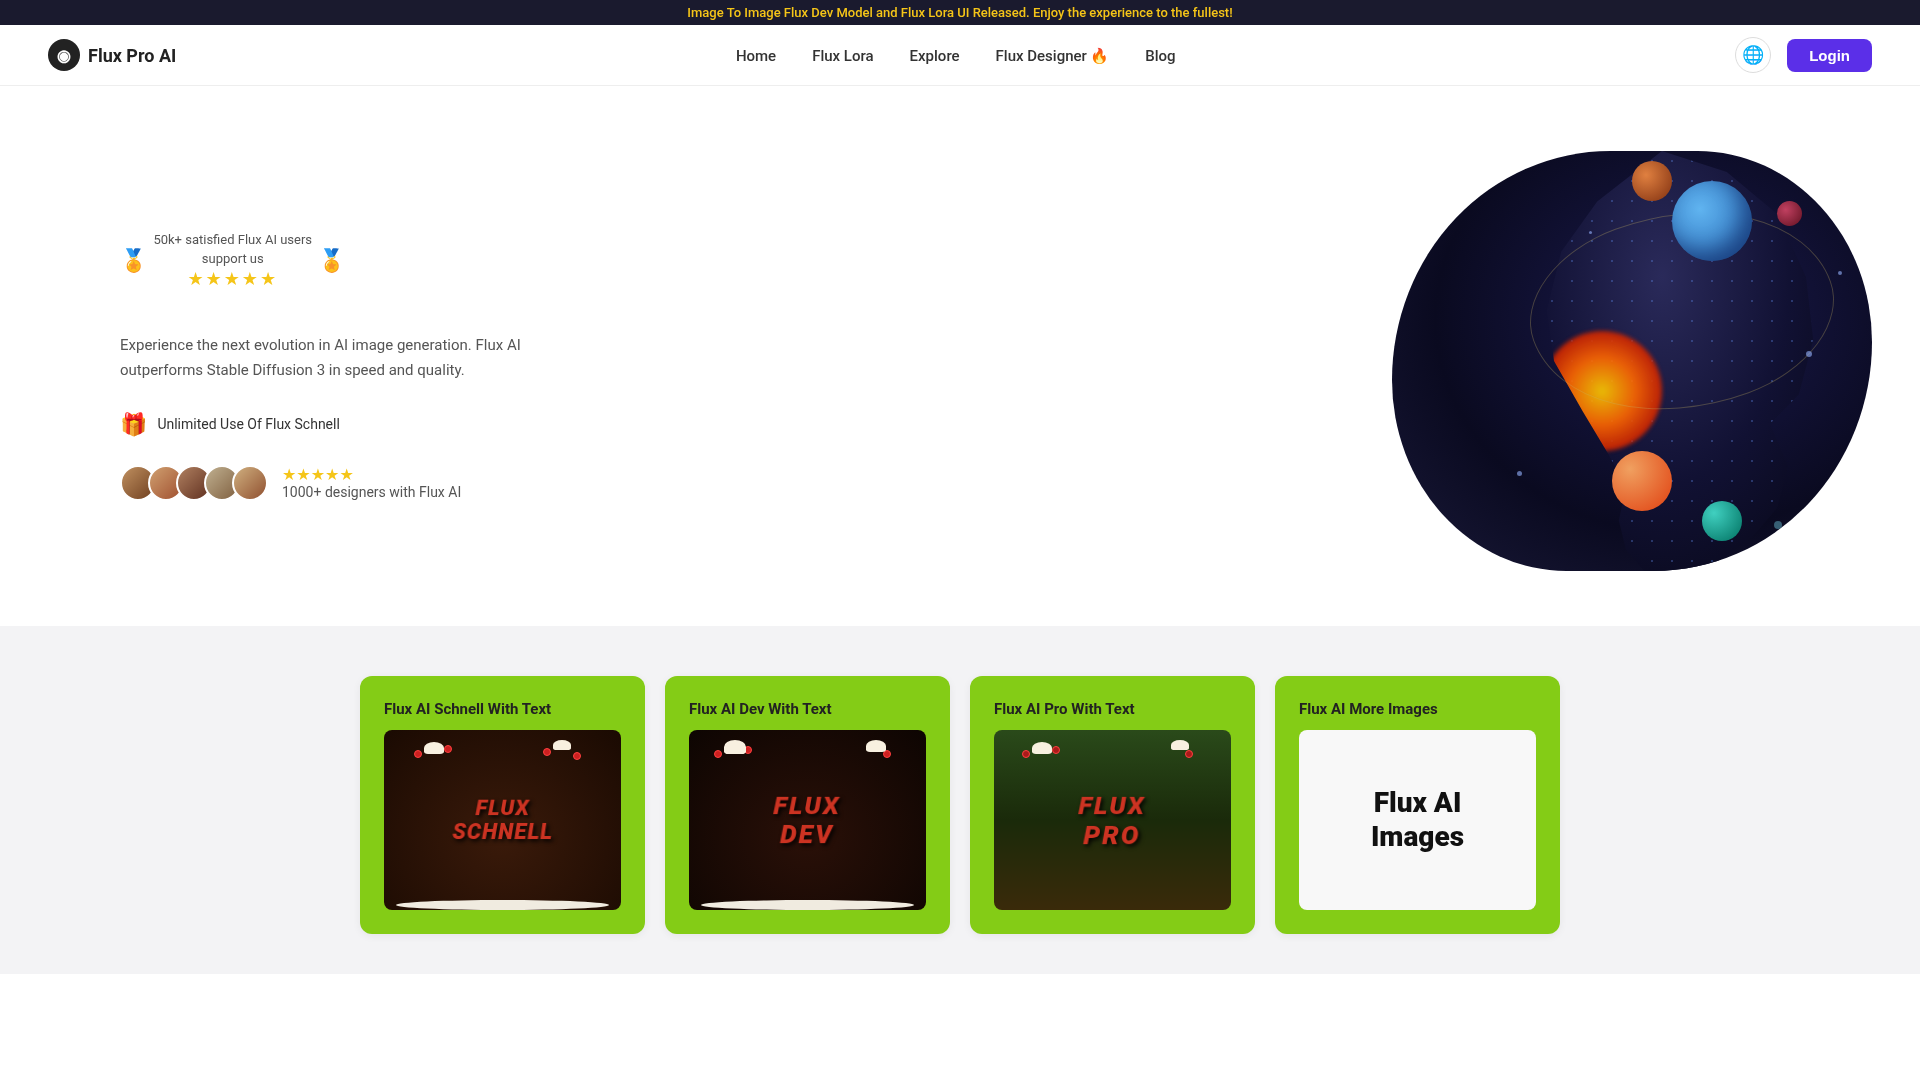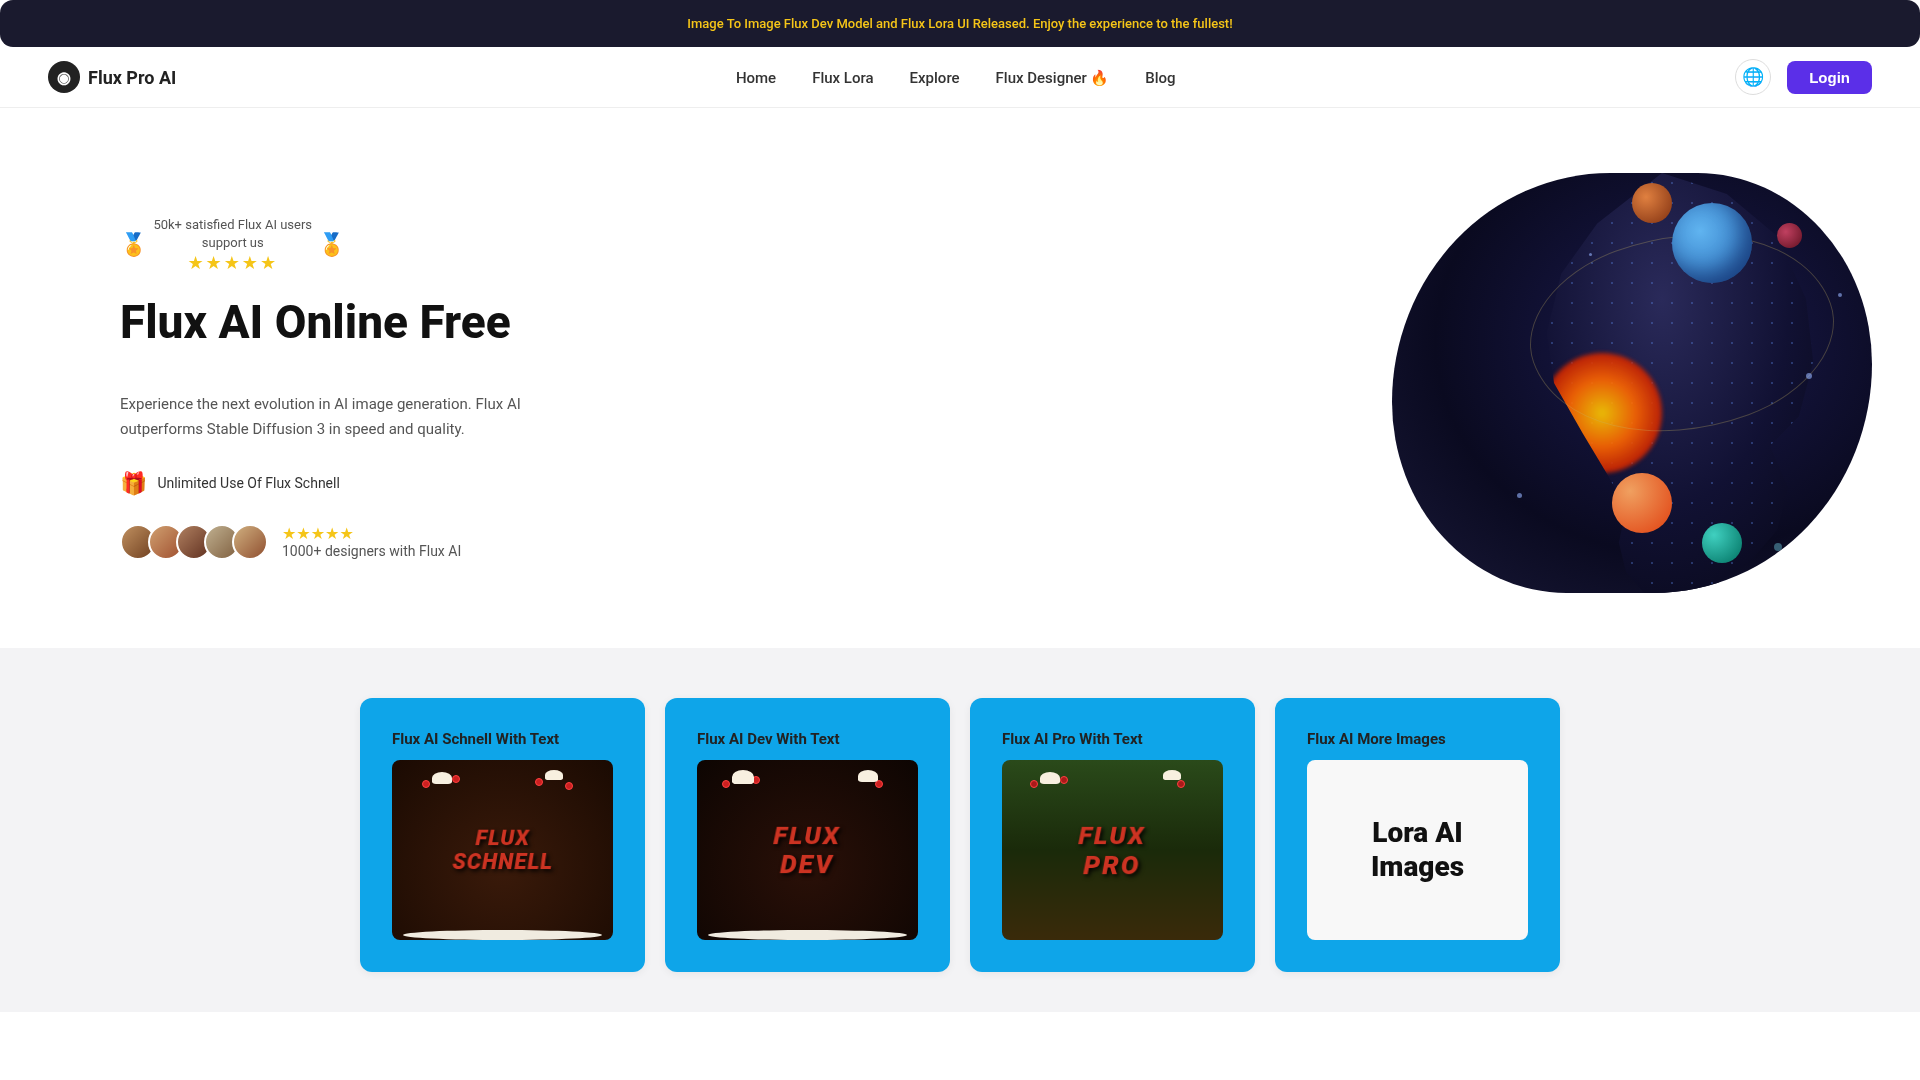--- a/index.html
+++ b/index.html
@@ -3,24 +3,23 @@
   <meta charset="utf-8">
   <style>
     * { margin: 0; padding: 0; box-sizing: border-box; }
     body { font-family: -apple-system, BlinkMacSystemFont, 'Segoe UI', Roboto, sans-serif; background: #fff; color: #222; }
 
     
     .top-banner {
       background: #1a1a2e;
       color: #f5c518;
       text-align: center;
-      padding: 16px 16px;
+      padding: 5px 16px;
       font-size: 13px;
       font-weight: 500;
-      border-radius: 13px;
     }
 
     
     nav {
       display: flex;
       align-items: center;
       justify-content: space-between;
       padding: 12px 48px;
       border-bottom: 1px solid #eee;
       background: #fff;
@@ -303,24 +302,24 @@
       margin-bottom: 32px;
     }
     .examples-grid {
       display: grid;
       grid-template-columns: repeat(4, 1fr);
       gap: 20px;
       max-width: 1200px;
       margin: 0 auto;
     }
     .example-card {
-      background: #0ea5e9;
+      background: #84cc16;
       border-radius: 12px;
       overflow: hidden;
-      padding: 32px;
+      padding: 24px;
       box-shadow: 0 2px 8px rgba(0,0,0,0.06);
     }
     .example-card-title {
       font-size: 15px;
       font-weight: 700;
       color: #222;
       margin-bottom: 12px;
     }
     .example-img-placeholder {
       width: 100%;
@@ -465,21 +464,20 @@
       <div class="badge-text">
         <div class="users-text">
           <span>50k+ satisfied Flux AI users</span><br>
           <span>support us</span>
         </div>
         <div class="stars">★★★★★</div>
       </div>
       <span class="laurel">🏅</span>
     </div>
 
-    <h1 class="hero-title">Flux AI Online Free</h1>
     <p class="hero-desc">Experience the next evolution in AI image generation. Flux AI outperforms Stable Diffusion 3 in speed and quality.</p>
 
 
     <div class="unlimited-row">
       <span class="gift-icon">🎁</span>
       <span>Unlimited Use Of Flux Schnell</span>
     </div>
 
     <div class="social-proof">
       <div class="avatars">
@@ -581,21 +579,21 @@
           <div class="cream" style="width:18px;height:10px;top:10px;right:42px;"></div>
         </div>
       </div>
     </div>
 
     <div class="example-card">
       <div class="example-card-title">Flux AI More Images</div>
       <div class="example-img-placeholder">
         <div class="more-images-placeholder">
           <div class="more-images-text">
-            <span>Lora AI</span><br>
+            <span>Flux AI</span><br>
             <span>Images</span>
           </div>
         </div>
       </div>
     </div>
 
   </div>
 </section>
 
 </body></html>

